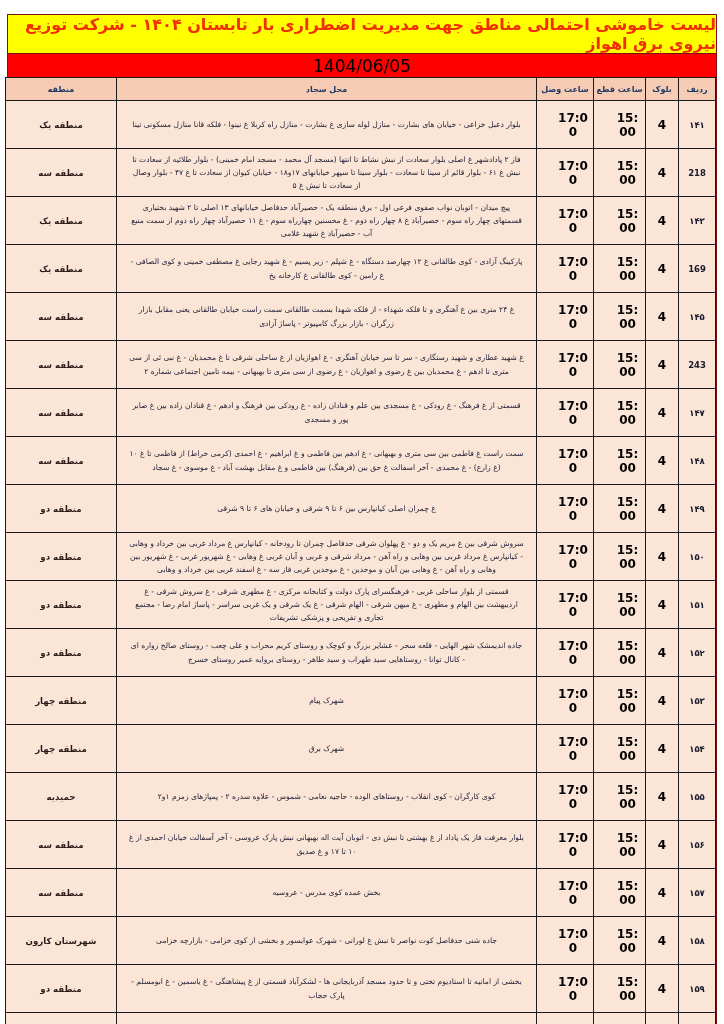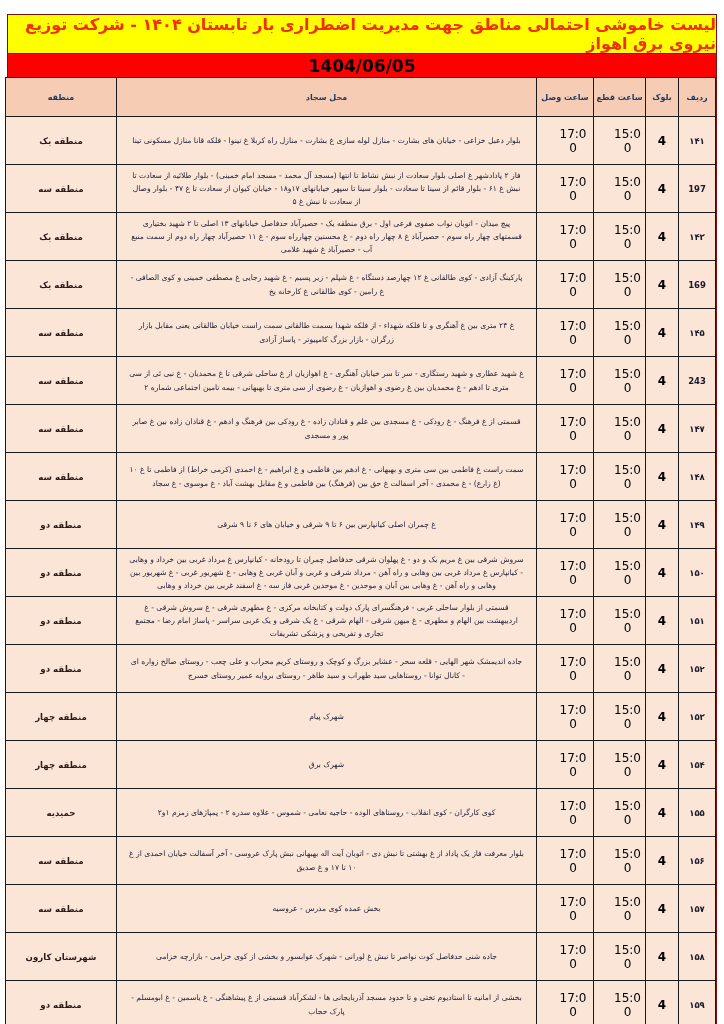--- a/index.html
+++ b/index.html
@@ -14,37 +14,37 @@
     background:#ffff00;height:38px;display:flex;align-items:center;justify-content:center;
     border-bottom:1px solid #7a1010;
   }
   .title-bar .title-text{
     color:#f03000;font-weight:bold;font-size:16px;letter-spacing:0;
   }
   .date-bar{
     background:#ff0000;height:23px;display:flex;align-items:center;justify-content:center;
   }
   .date-bar .date-text{
-    color:#000000;font-weight:bold;font-size:17px;direction:ltr;
+    color:#000000;font-weight:normal;font-size:17px;direction:ltr;
     font-family:"DejaVu Sans","Liberation Sans",sans-serif;
   }
   table.outage{
     border-collapse:collapse;width:100%;table-layout:fixed;background:#fbe5d6;
   }
   table.outage th, table.outage td{
     border:1px solid #1a1a1a;text-align:center;vertical-align:middle;
     overflow:hidden;word-wrap:break-word;
   }
   thead th{
-    background:#f6cdb4;color:#1f3864;font-size:8px;font-weight:bold;height:20px;padding:9px 2px;
+    background:#f6cdb4;color:#1f3864;font-size:8px;font-weight:bold;height:20px;padding:1px 2px;
   }
   tbody td{background:#fbe5d6;height:41px;padding:2px 4px;}
   td.c-num{font-size:8.5px;font-weight:bold;color:#1a1a2e;}
   td.c-block{font-size:12px;font-weight:bold;color:#000;}
-  td.c-time{font-size:12px;font-weight:normal;color:#000;direction:ltr;padding-left:20px;}
+  td.c-time{font-size:12px;font-weight:bold;color:#000;direction:ltr;padding-left:20px;}
   td.c-loc{font-size:7.6px;color:#23233a;line-height:1.75;padding:3px 12px;}
   td.c-region{font-size:8.6px;font-weight:bold;color:#2a1a1a;padding:2px 3px;}
 </style>
 </head>
 <body>
 
 <div class="page">
   <div class="doc">
 
     <div class="title-bar">
@@ -78,21 +78,21 @@
   <tr>
     <td class="c-num">۱۴۱</td>
     <td class="c-block">4</td>
     <td class="c-time">15:00</td>
     <td class="c-time">17:00</td>
     <td class="c-loc">بلوار دعبل خزاعی - خیابان های بشارت - منازل لوله سازی غ بشارت - منازل راه کربلا غ نینوا - فلکه قانا منازل مسکونی تینا</td>
     <td class="c-region">منطقه یک</td>
   </tr>
 
   <tr>
-    <td class="c-num">197</td>
+    <td class="c-num">218</td>
     <td class="c-block">4</td>
     <td class="c-time">15:00</td>
     <td class="c-time">17:00</td>
     <td class="c-loc">فاز ۲ پادادشهر غ اصلی بلوار سعادت از نبش نشاط تا انتها (مسجد آل محمد - مسجد امام خمینی) - بلوار طلائیه از سعادت تا نبش غ ۶۱ - بلوار قائم از سینا تا سعادت - بلوار سینا تا سپهر خیابانهای ۱۷و۱۸ - خیابان کیوان از سعادت تا غ ۴۷ - بلوار وصال از سعادت تا نبش غ ۵</td>
     <td class="c-region">منطقه سه</td>
   </tr>
 
   <tr>
     <td class="c-num">۱۴۳</td>
     <td class="c-block">4</td>

